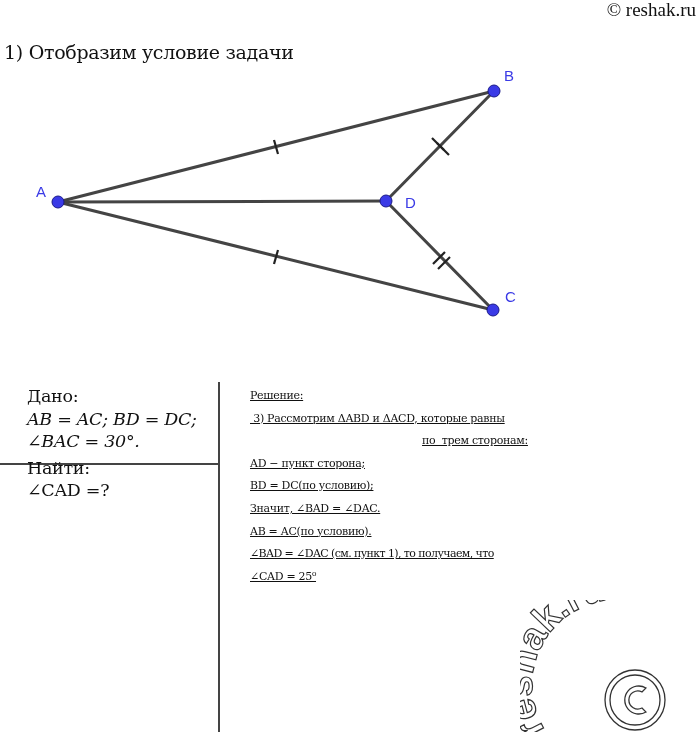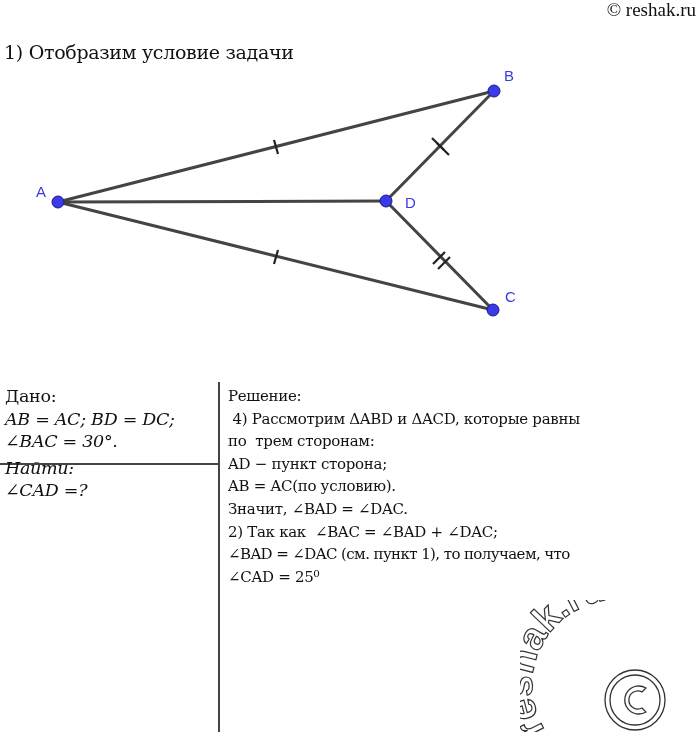--- a/index.html
+++ b/index.html
@@ -5,22 +5,22 @@
   html, body { margin: 0; padding: 0; background: #ffffff; }
   body { width: 700px; height: 732px; position: relative; overflow: hidden;
          font-family: "DejaVu Serif", "Liberation Serif", serif; color: #111; }
   .title { position: absolute; left: 4px; top: -1px; font-size: 19px; line-height: 24px;
            font-family: "DejaVu Serif", serif; letter-spacing: -0.3px; margin-top: 41px; }
   .copyright { position: absolute; right: 4px; top: 0px; font-size: 19px; line-height: 20px;
                font-family: "Liberation Serif", serif; }
   svg.diagram { position: absolute; left: 0; top: 0; }
   .pt-label { font-family: "Liberation Sans", sans-serif; font-size: 15px; fill: #3a3ae6; }
   .left-col { position: absolute; left: 5px; top: 385px; width: 212px; font-size: 17.5px; line-height: 22.5px; letter-spacing: -0.3px; }
-  .right-col { position: absolute; left: 228px; top: 385px; width: 472px; font-size: 15px; line-height: 22.6px; letter-spacing: -0.3px; white-space: nowrap; }
-  .line { display: block; height: 22.6px; }
+  .right-col { position: absolute; left: 228px; top: 385px; width: 472px; font-size: 11px; line-height: 22.6px; letter-spacing: -0.3px; white-space: nowrap; text-decoration: underline; }
+  .line { display: block; height: 22.6px; margin-left: 22px; }
   .vdiv { position: absolute; left: 218px; top: 382px; width: 1.5px; height: 350px; background: #444; }
   .hdiv { position: absolute; left: 0; top: 463px; width: 218px; height: 1.5px; background: #444; }
   .watermark { position: absolute; left: 520px; top: 600px; width: 180px; height: 132px; }
 </style>
 </head>
 <body>
 
 <div class="title">1) Отобразим условие задачи</div>
 <div class="copyright">© reshak.ru</div>
 
@@ -52,32 +52,32 @@
   <text class="pt-label" x="505" y="302">C</text>
 </svg>
 
 <div class="vdiv"></div>
 <div class="hdiv"></div>
 
 <div class="left-col">
   <span class="line">Дано:</span>
   <span class="line" style="font-style:italic;">AB = AC; BD = DC;</span>
   <span class="line" style="font-style:italic;">∠BAC = 30°.</span>
-  <span class="line" style="margin-top:4px;font-style:italic;">Найти:</span>
-  <span class="line" style="font-style:italic;">∠CAD =?</span>
+  <span class="line" style="margin-top:4px;">Найти:</span>
+  <span class="line" style="">∠CAD =?</span>
 </div>
 
 <div class="right-col">
   <span class="line">Решение:</span>
-  <span class="line" style="white-space:pre;"> 4) Рассмотрим ΔABD и ΔACD, которые равны</span>
-  <span class="line" style="white-space:pre;">по  трем сторонам:</span>
+  <span class="line" style="white-space:pre;"> 3) Рассмотрим ΔABD и ΔACD, которые равны</span>
+  <span class="line" style="white-space:pre;text-align:center;">по  трем сторонам:</span>
   <span class="line">AD − пункт сторона;</span>
+  <span class="line">BD = DC(по условию);</span>
+  <span class="line">Значит, ∠BAD = ∠DAC.</span>
   <span class="line">AB = AC(по условию).</span>
-  <span class="line">Значит, ∠BAD = ∠DAC.</span>
-  <span class="line" style="white-space:pre;">2) Так как  ∠BAC = ∠BAD + ∠DAC;</span>
   <span class="line" style="letter-spacing:-0.6px;">∠BAD = ∠DAC (см. пункт 1), то получаем, что</span>
   <span class="line">∠CAD = 25⁰</span>
 </div>
 
 <svg class="watermark" width="180" height="132" viewBox="0 0 180 132">
   <defs>
     <path id="wm-arc" d="M 25 130 A 80 80 0 0 1 170 40" fill="none"></path>
   </defs>
   <text font-family="Liberation Sans, sans-serif" font-weight="bold" font-size="38" fill="none" stroke="#333" stroke-width="1.2">
     <textPath href="#wm-arc">reshak.ru</textPath>

